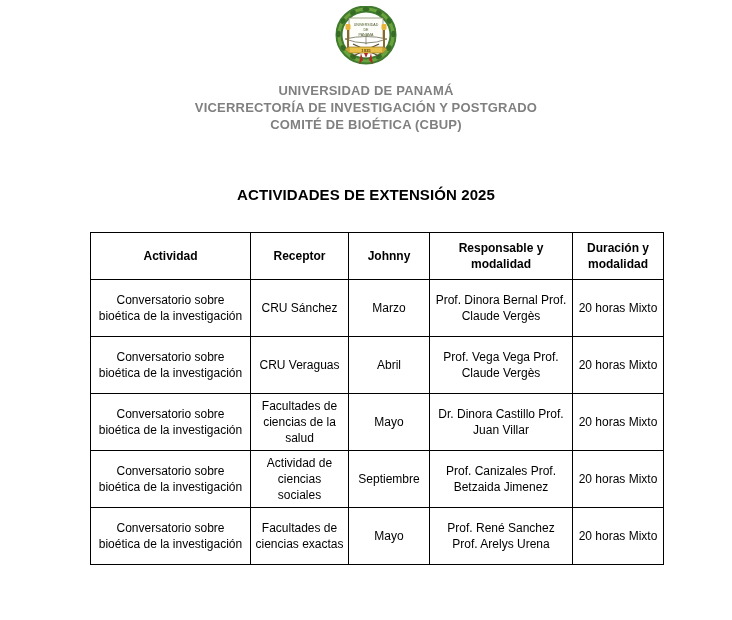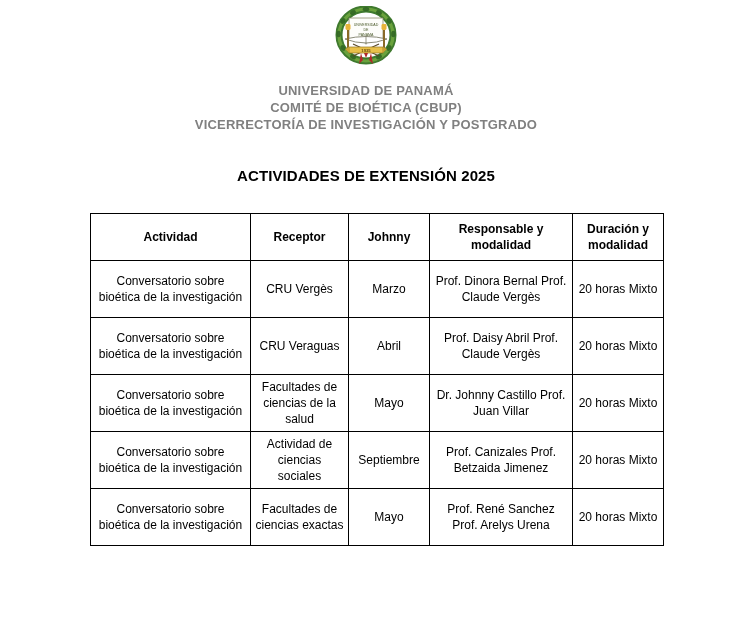--- a/index.html
+++ b/index.html
@@ -47,21 +47,21 @@
     line-height: 17px;
     letter-spacing: 0.2px;
   }
   .inst-head .line {
     display: block;
     white-space: nowrap;
   }
 
   
   .doc-title {
-    margin-top: 34px;
+    margin-top: 53px;
     text-align: center;
     font-weight: bold;
     font-size: 15px;
     color: #000000;
     letter-spacing: 0.1px;
   }
 
   
   .table-wrap {
     margin-top: 29px;
@@ -162,22 +162,22 @@
       <g fill="#b02a2a">
         <path d="M26 47 L24 58 L28 54 Z"></path>
         <path d="M36 47 L38 58 L34 54 Z"></path>
         <path d="M29 47 L31 52 L33 47 Z"></path>
       </g>
     </svg>
   </div>
 
   <div class="inst-head">
     <span class="line">UNIVERSIDAD DE PANAMÁ</span>
+    <span class="line">VICERRECTORÍA DE INVESTIGACIÓN Y POSTGRADO</span>
     <span class="line">COMITÉ DE BIOÉTICA (CBUP)</span>
-    <span class="line">VICERRECTORÍA DE INVESTIGACIÓN Y POSTGRADO</span>
   </div>
 
   <div class="doc-title">ACTIVIDADES DE EXTENSIÓN 2025</div>
 
   <div class="table-wrap">
     <table class="act-table">
       <colgroup>
         <col class="c-actividad">
         <col class="c-receptor">
         <col class="c-fecha">
@@ -189,37 +189,37 @@
           <th>Actividad</th>
           <th>Receptor</th>
           <th>Johnny</th>
           <th>Responsable y modalidad</th>
           <th>Duración y modalidad</th>
         </tr>
       </thead>
       <tbody>
         <tr>
           <td>Conversatorio sobre bioética de la investigación</td>
-          <td>CRU Vergès</td>
+          <td>CRU Sánchez</td>
           <td>Marzo</td>
           <td>Prof. Dinora Bernal Prof. Claude Vergès</td>
           <td>20 horas Mixto</td>
         </tr>
         <tr>
           <td>Conversatorio sobre bioética de la investigación</td>
           <td>CRU Veraguas</td>
           <td>Abril</td>
-          <td>Prof. Daisy Abril Prof. Claude Vergès</td>
+          <td>Prof. Vega Vega Prof. Claude Vergès</td>
           <td>20 horas Mixto</td>
         </tr>
         <tr>
           <td>Conversatorio sobre bioética de la investigación</td>
           <td>Facultades de ciencias de la salud</td>
           <td>Mayo</td>
-          <td>Dr. Johnny Castillo Prof. Juan Villar</td>
+          <td>Dr. Dinora Castillo Prof. Juan Villar</td>
           <td>20 horas Mixto</td>
         </tr>
         <tr>
           <td>Conversatorio sobre bioética de la investigación</td>
           <td>Actividad de ciencias sociales</td>
           <td>Septiembre</td>
           <td>Prof. Canizales Prof. Betzaida Jimenez</td>
           <td>20 horas Mixto</td>
         </tr>
         <tr>

